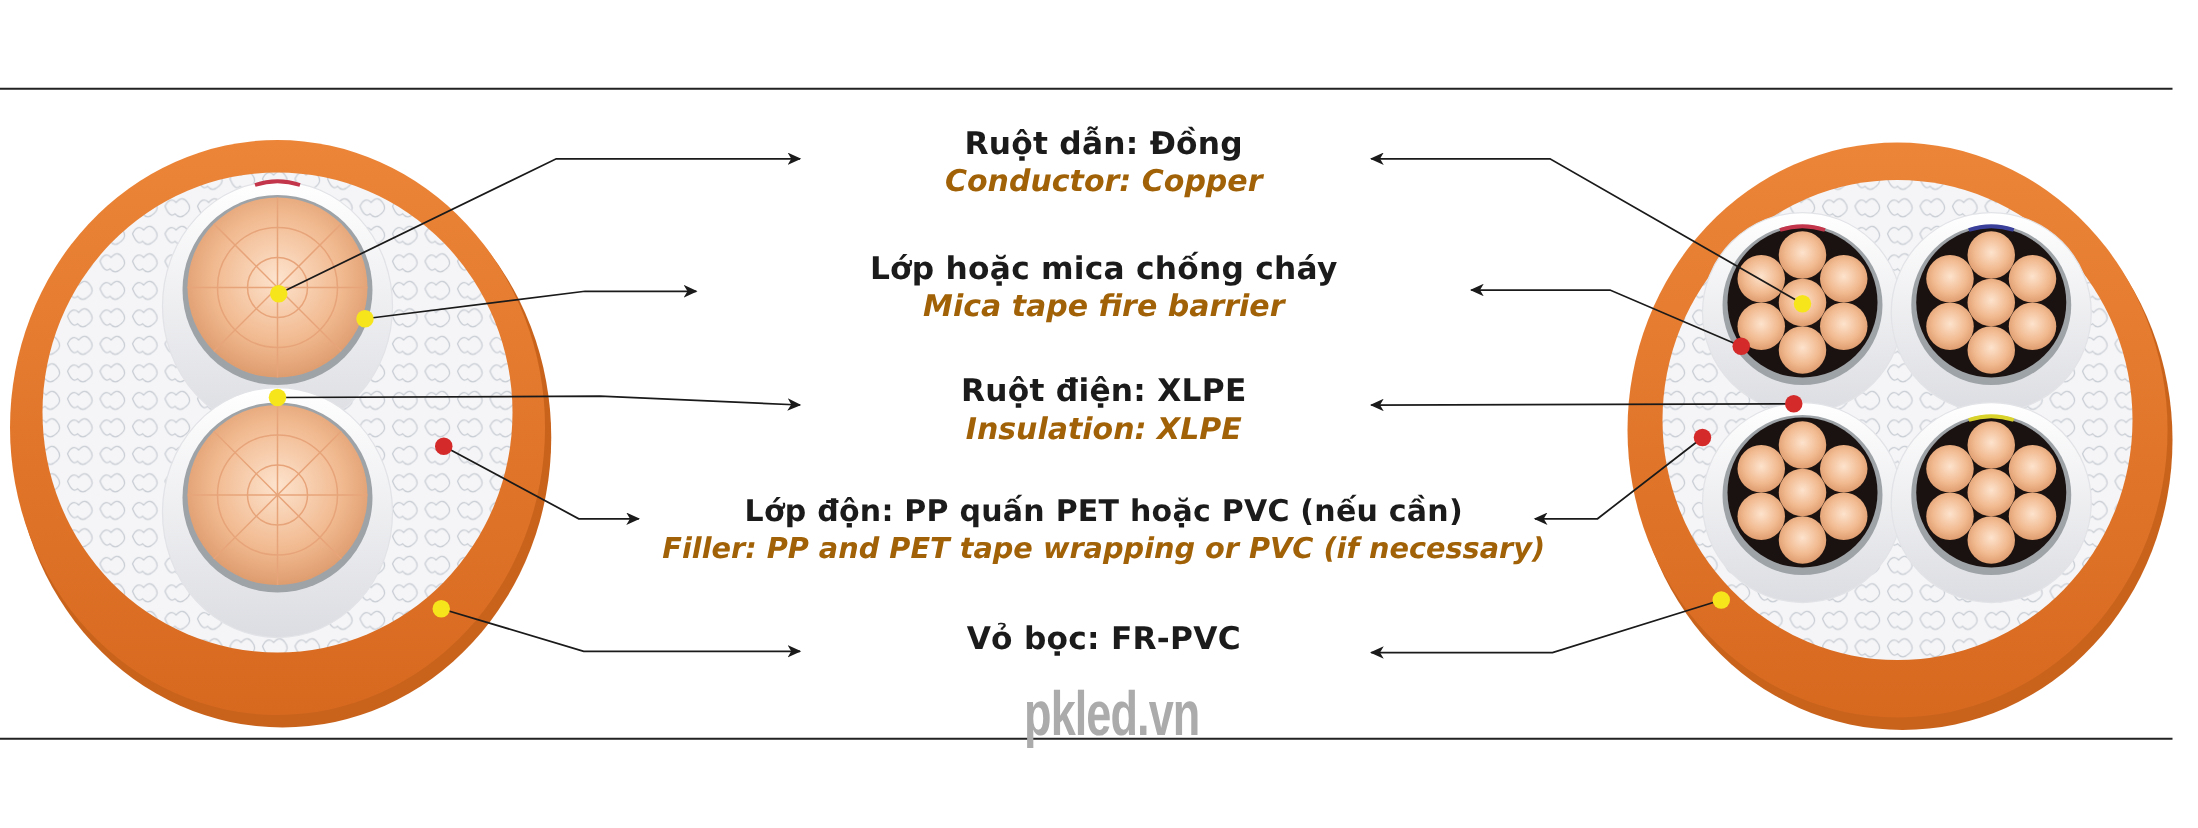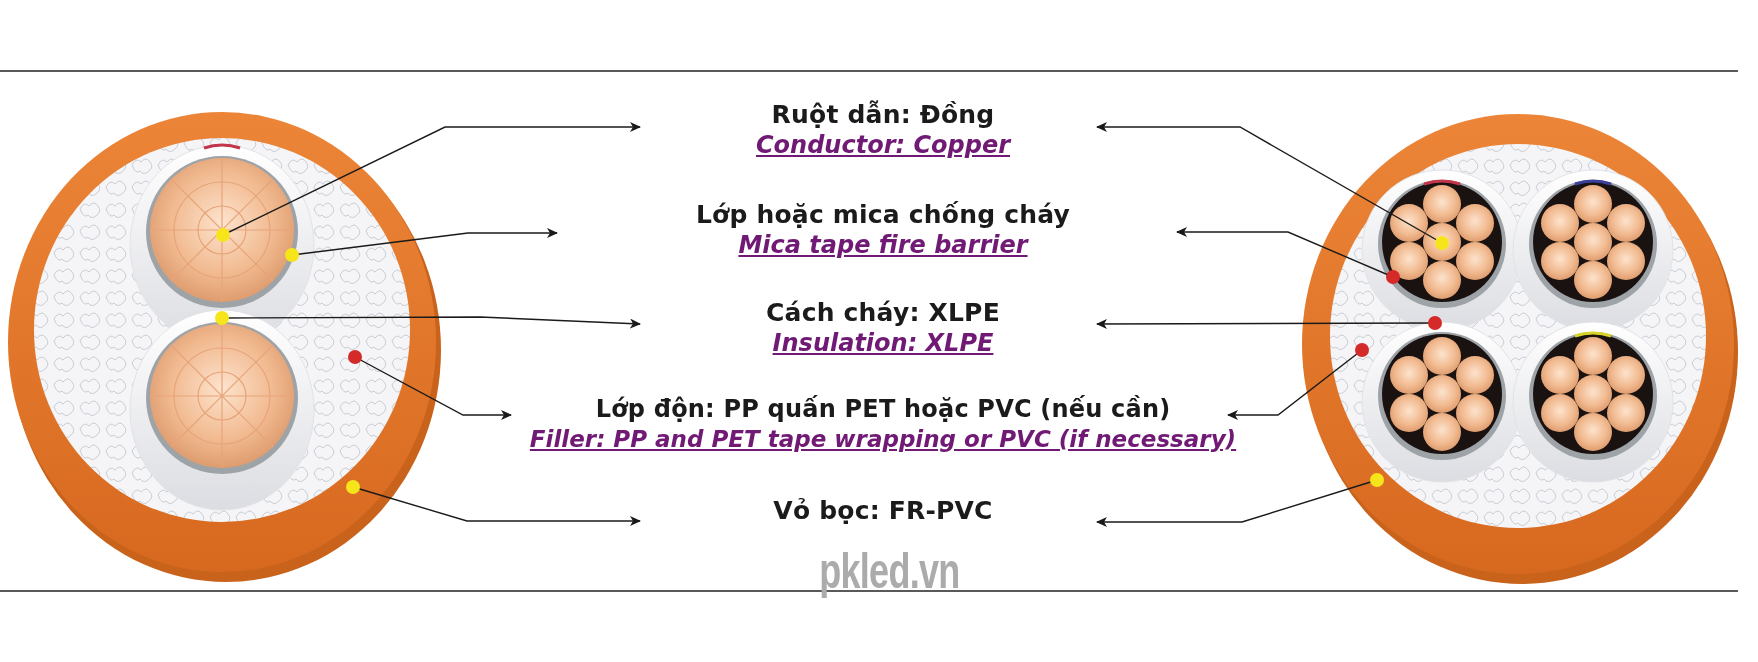--- a/index.html
+++ b/index.html
@@ -1,20 +1,20 @@
 <!DOCTYPE html>
 <html><head>
 <meta charset="utf-8">
 <style>
   html, body { margin: 0; padding: 0; background: #ffffff; }
   body { width: 1758px; height: 662px; position: relative; overflow: hidden; font-family: "DejaVu Sans", "Liberation Sans", sans-serif; }
   #stage { position: absolute; left: 0; top: 0; width: 1758px; height: 546px; }
   .label-block { position: absolute; left: 640px; width: 486px; text-align: center; }
   .label-vi { display: block; font-family: "DejaVu Sans", sans-serif; font-weight: bold; font-size: 25px; color: #1b1b1b; line-height: 30px; white-space: nowrap; letter-spacing: 0.2px; }
-  .label-en { display: block; font-family: "DejaVu Sans", sans-serif; font-weight: bold; font-style: italic; font-size: 24px; color: #701a75; line-height: 30px; white-space: nowrap; text-decoration: underline; }
+  .label-en { display: block; font-family: "DejaVu Sans", sans-serif; font-weight: bold; font-style: italic; font-size: 24px; color: #a16207; line-height: 30px; white-space: nowrap; }
   .label-block.wide { left: 440px; width: 886px; }
   .label-block.wide .label-vi { font-size: 24px; }
   .label-block.wide .label-en { font-size: 23px; }
   .watermark { position: absolute; left: 796px; top: 546px; width: 166px; text-align: center; font-family: "Liberation Sans", sans-serif; font-weight: bold; font-size: 50px; color: #ababab; transform: scaleX(0.72); transform-origin: center; letter-spacing: -1px; line-height: 50px; }
 </style>
 </head>
 <body>
 
 <div id="stage">
   <svg width="1758" height="662" viewBox="0 0 1758 662" xmlns="http://www.w3.org/2000/svg">
@@ -171,21 +171,21 @@
   
   <div class="label-block" style="top:100px;">
     <span class="label-vi">Ruột dẫn: Đồng</span>
     <span class="label-en">Conductor: Copper</span>
   </div>
   <div class="label-block" style="top:200px;">
     <span class="label-vi">Lớp hoặc mica chống cháy</span>
     <span class="label-en">Mica tape fire barrier</span>
   </div>
   <div class="label-block" style="top:298px;">
-    <span class="label-vi">Cách cháy: XLPE</span>
+    <span class="label-vi">Ruột điện: XLPE</span>
     <span class="label-en">Insulation: XLPE</span>
   </div>
   <div class="label-block wide" style="top:394px;">
     <span class="label-vi">Lớp độn: PP quấn PET hoặc PVC (nếu cần)</span>
     <span class="label-en">Filler: PP and PET tape wrapping or PVC (if necessary)</span>
   </div>
   <div class="label-block" style="top:496px;">
     <span class="label-vi">Vỏ bọc: FR-PVC</span>
   </div>
 

